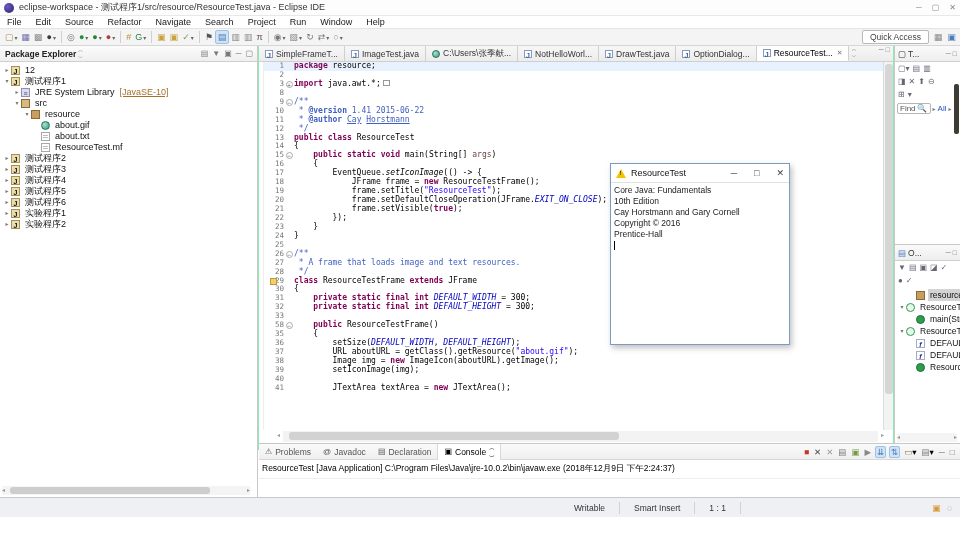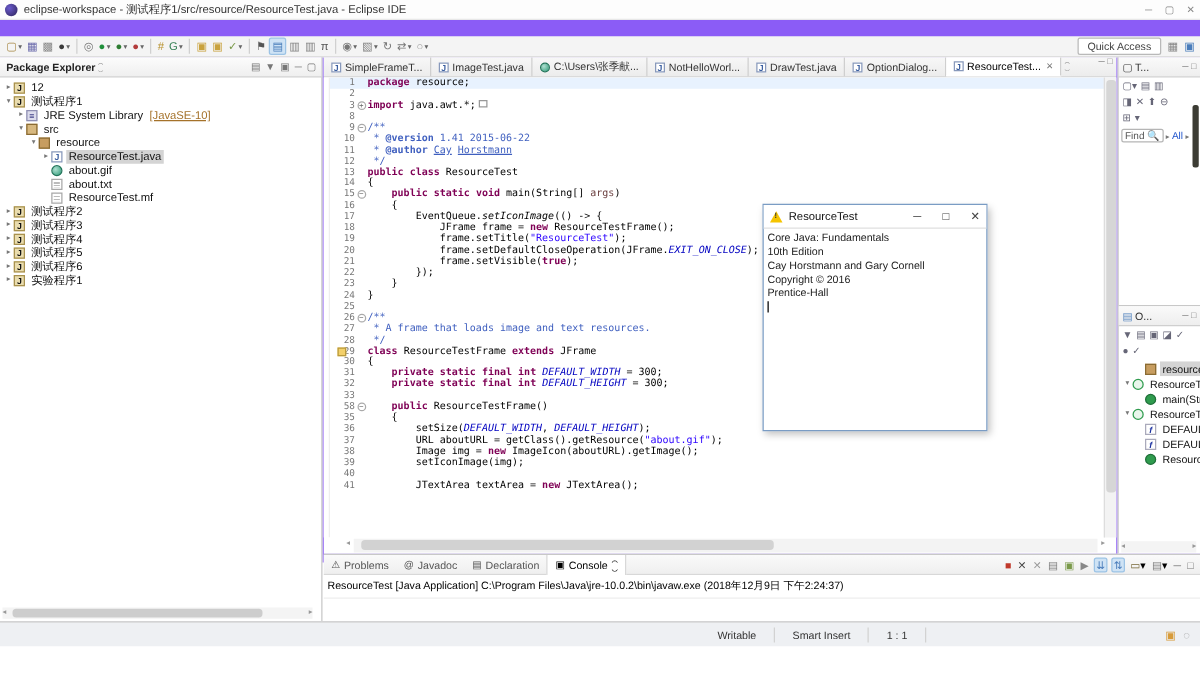--- a/index.html
+++ b/index.html
@@ -1,18 +1,18 @@
 <!DOCTYPE html>
 <html><head>
 <meta charset="utf-8">
 <style>
   *{margin:0;padding:0;box-sizing:border-box;}
   html,body{width:960px;height:540px;overflow:hidden;font-family:"Liberation Sans",sans-serif;background:#fff;}
   .abs{position:absolute;}
-  #stage{position:relative;width:960px;height:450px;background:#8b5cf6;}
+  #stage{position:relative;width:960px;height:450px;background:#86efac;}
 
   
   #titlebar{left:0;top:0;width:960px;height:16px;background:#fdfdfd;border-bottom:1px solid #e8e8e8;display:flex;align-items:center;padding:0 4px;font-size:9px;color:#333;}
   #eclipse-logo{width:10px;height:10px;border-radius:50%;background:radial-gradient(circle at 35% 35%,#6a5acd,#2c2255);margin-right:5px;flex:none;}
   #win-controls{margin-left:auto;display:flex;gap:10px;color:#888;font-size:8px;}
   #menubar{left:0;top:16px;width:960px;height:13px;background:#fff;border-bottom:1px solid #e4e4e4;display:flex;align-items:center;font-size:9px;color:#1a1a1a;}
   .menu-item{padding:0 7px;height:13px;line-height:13px;cursor:default;}
   #toolbar{left:0;top:29px;width:960px;height:17px;background:#f4f4f4;border-bottom:1px solid #d6d6d6;display:flex;align-items:center;padding-left:3px;}
   .tb-ic{display:flex;align-items:center;height:14px;padding:0 2px;font-size:9px;}
   .tb-ic .g{font-size:9px;line-height:14px;}
@@ -171,20 +171,32 @@
   <div class="abs" id="titlebar">
     <span id="eclipse-logo"></span>
     <span>eclipse-workspace - 测试程序1/src/resource/ResourceTest.java - Eclipse IDE</span>
     <span id="win-controls">
         <span>─</span>
         <span>▢</span>
         <span>✕</span>
       </span>
   </div>
 
+  <div class="abs" id="menubar">
+      <span class="menu-item">File</span>
+      <span class="menu-item">Edit</span>
+      <span class="menu-item">Source</span>
+      <span class="menu-item">Refactor</span>
+      <span class="menu-item">Navigate</span>
+      <span class="menu-item">Search</span>
+      <span class="menu-item">Project</span>
+      <span class="menu-item">Run</span>
+      <span class="menu-item">Window</span>
+      <span class="menu-item">Help</span>
+    </div>
 
   <div class="abs" id="toolbar">
     <span id="tb-icons" style="display:flex;align-items:center;">
         <span class="tb-ic">
           <span class="g" style="color: rgb(169, 139, 74);">▢</span>
           <span class="dd">▾</span>
         </span>
         <span class="tb-ic">
           <span class="g" style="color: rgb(111, 111, 174);">▦</span>
         </span>
@@ -306,25 +318,20 @@
         <div class="trow" style="padding-left: 13px;">
           <span class="arrow">▾</span>
           <span class="ic ic-src"></span>
           <span class="lbl">src</span>
         </div>
         <div class="trow" style="padding-left: 23px;">
           <span class="arrow">▾</span>
           <span class="ic ic-pkg"></span>
           <span class="lbl">resource</span>
         </div>
-        <div class="trow sel" style="padding-left: 33px;">
-          <span class="arrow">▸</span>
-          <span class="ic ic-java">J</span>
-          <span class="lbl">ResourceTest.java</span>
-        </div>
         <div class="trow" style="padding-left: 33px;">
           <span class="arrow"></span>
           <span class="ic ic-gif"></span>
           <span class="lbl">about.gif</span>
         </div>
         <div class="trow" style="padding-left: 33px;">
           <span class="arrow"></span>
           <span class="ic ic-txt"></span>
           <span class="lbl">about.txt</span>
         </div>
@@ -355,20 +362,25 @@
         </div>
         <div class="trow" style="padding-left: 3px;">
           <span class="arrow">▸</span>
           <span class="ic ic-project">J</span>
           <span class="lbl">测试程序6</span>
         </div>
         <div class="trow" style="padding-left: 3px;">
           <span class="arrow">▸</span>
           <span class="ic ic-project">J</span>
           <span class="lbl">实验程序1</span>
+        </div>
+        <div class="trow" style="padding-left: 3px;">
+          <span class="arrow">▸</span>
+          <span class="ic ic-project">J</span>
+          <span class="lbl">实验程序2</span>
         </div>
       </div>
     <div id="pkx-hscroll">
       <span class="scroll-arrow" style="position:absolute;left:0;">◂</span>
       <div id="pkx-hthumb"></div>
       <span class="scroll-arrow" style="position:absolute;right:0;">▸</span>
     </div>
   </div>
 
   <div class="abs" id="editor">

